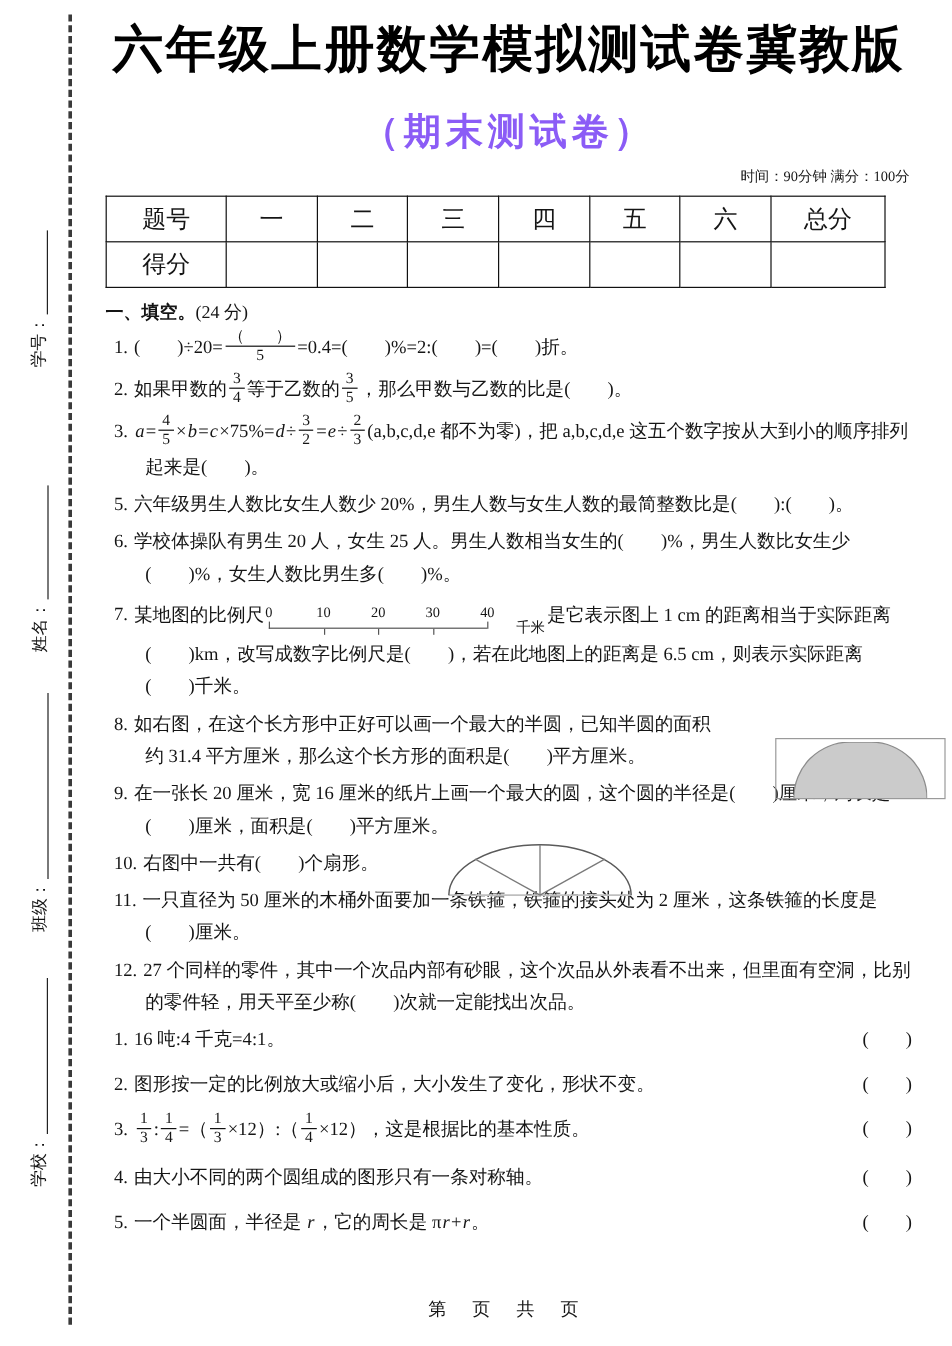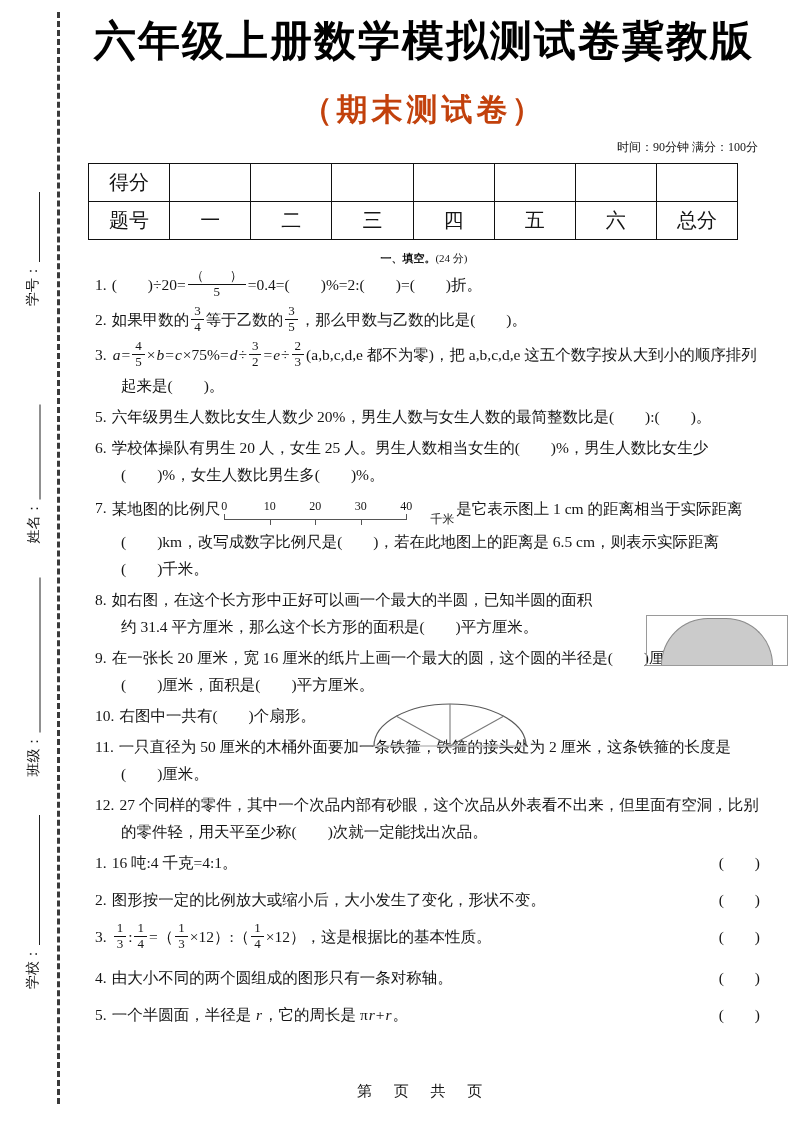--- a/index.html
+++ b/index.html
@@ -10,31 +10,31 @@
   .seal-line { position:absolute; left:57px; top:12px; height:1092px; border-left:3px dashed #3a3a3a; }
   .side-group { position:absolute; height:22px; display:flex; align-items:center; white-space:nowrap;
                 transform:rotate(-90deg); font-family:"Liberation Sans","DejaVu Sans",sans-serif;
                 font-size:14px; color:#111; }
   .side-blank { display:inline-block; border-bottom:1.6px solid #222; height:14px; margin-left:2px; }
 
   .content { position:absolute; left:88px; top:0; width:672px; }
   .title { margin-top:13px; text-align:center; font-family:"Liberation Sans","DejaVu Sans",sans-serif;
            font-weight:bold; font-size:42px; letter-spacing:2px; color:#000; }
   .subtitle { margin-top:20px; text-align:center; font-family:"Liberation Sans","DejaVu Sans",sans-serif;
-              font-weight:bold; font-size:31px; letter-spacing:4px; color:#c2410c; }
+              font-weight:bold; font-size:31px; letter-spacing:4px; color:#8b5cf6; }
   .meta { margin-top:8px; text-align:right; font-size:12px; padding-right:2px; }
 
   table.score { border-collapse:collapse; width:650px; margin-top:7px; table-layout:fixed; }
   table.score th, table.score td { border:1.6px solid #111; height:38px; text-align:center;
         font-size:20px; font-weight:normal; font-family:"Liberation Serif","DejaVu Serif",serif; }
   table.score .c-first { width:100px; }
   table.score .c-last  { width:95px; }
 
   #sections-root { margin-top:11px; }
-  .sec-head { margin:8px 0 5px 0; font-size:11px;text-align:center; }
+  .sec-head { margin:8px 0 5px 0; font-size:15px; }
   .sec-head-bold { font-family:"Liberation Sans","DejaVu Sans",sans-serif; font-weight:bold; }
   .q-list { margin-left:7px; }
   .q { font-size:15.5px; line-height:27px; margin-bottom:4px; padding-left:26px; text-indent:-26px; }
   .sec-1 .q { margin-bottom:10px; }
   .q-num { padding-right:5px; }
   .q-wrapfig { padding-right:158px; }
   .jparen { float:right; text-indent:0; }
   .var { font-style:italic; padding:0 1px; }
 
   .frac { display:inline-block; vertical-align:middle; text-align:center; line-height:1.15;
@@ -89,38 +89,38 @@
     </div>
 
   <div class="content">
     <div class="title">六年级上册数学模拟测试卷冀教版</div>
     <div class="subtitle">（期末测试卷）</div>
     <div class="meta">时间：90分钟 满分：100分</div>
 
     <table class="score">
       <tbody>
           <tr>
+        <th class="c-first">题号</th>
+        <th>一</th>
+        <th>二</th>
+        <th>三</th>
+        <th>四</th>
+        <th>五</th>
+        <th>六</th>
+        <th class="c-last">总分</th>
+      </tr>
+      <tr>
         <td>得分</td>
         <td></td>
         <td></td>
         <td></td>
         <td></td>
         <td></td>
         <td></td>
         <td></td>
-      </tr>
-      <tr>
-        <th class="c-first">题号</th>
-        <th>一</th>
-        <th>二</th>
-        <th>三</th>
-        <th>四</th>
-        <th>五</th>
-        <th>六</th>
-        <th class="c-last">总分</th>
       </tr>
     </tbody>
       </table>
 
     <div id="sections-root">
         <div class="sec-head"><span class="sec-head-bold">一、填空。</span><span class="sec-head-rest">(24 分)</span></div>
         <div class="q-list sec-0">
           <div class="q"><span class="q-num">1.</span>(　　)÷20=<span class="frac"><span class="fnum">（　　）</span><span class="fden">5</span></span>=0.4=(　　)%=2:(　　)=(　　)折。</div>
           <div class="q"><span class="q-num">2.</span>如果甲数的<span class="frac"><span class="fnum">3</span><span class="fden">4</span></span>等于乙数的<span class="frac"><span class="fnum">3</span><span class="fden">5</span></span>，那么甲数与乙数的比是(　　)。</div>
           <div class="q"><span class="q-num">3.</span><span class="var">a</span>=<span class="frac"><span class="fnum">4</span><span class="fden">5</span></span>×<span class="var">b</span>=<span class="var">c</span>×75%=<span class="var">d</span>÷<span class="frac"><span class="fnum">3</span><span class="fden">2</span></span>=<span class="var">e</span>÷<span class="frac"><span class="fnum">2</span><span class="fden">3</span></span>(a,b,c,d,e 都不为零)，把 a,b,c,d,e 这五个数字按从大到小的顺序排列起来是(　　)。</div>

